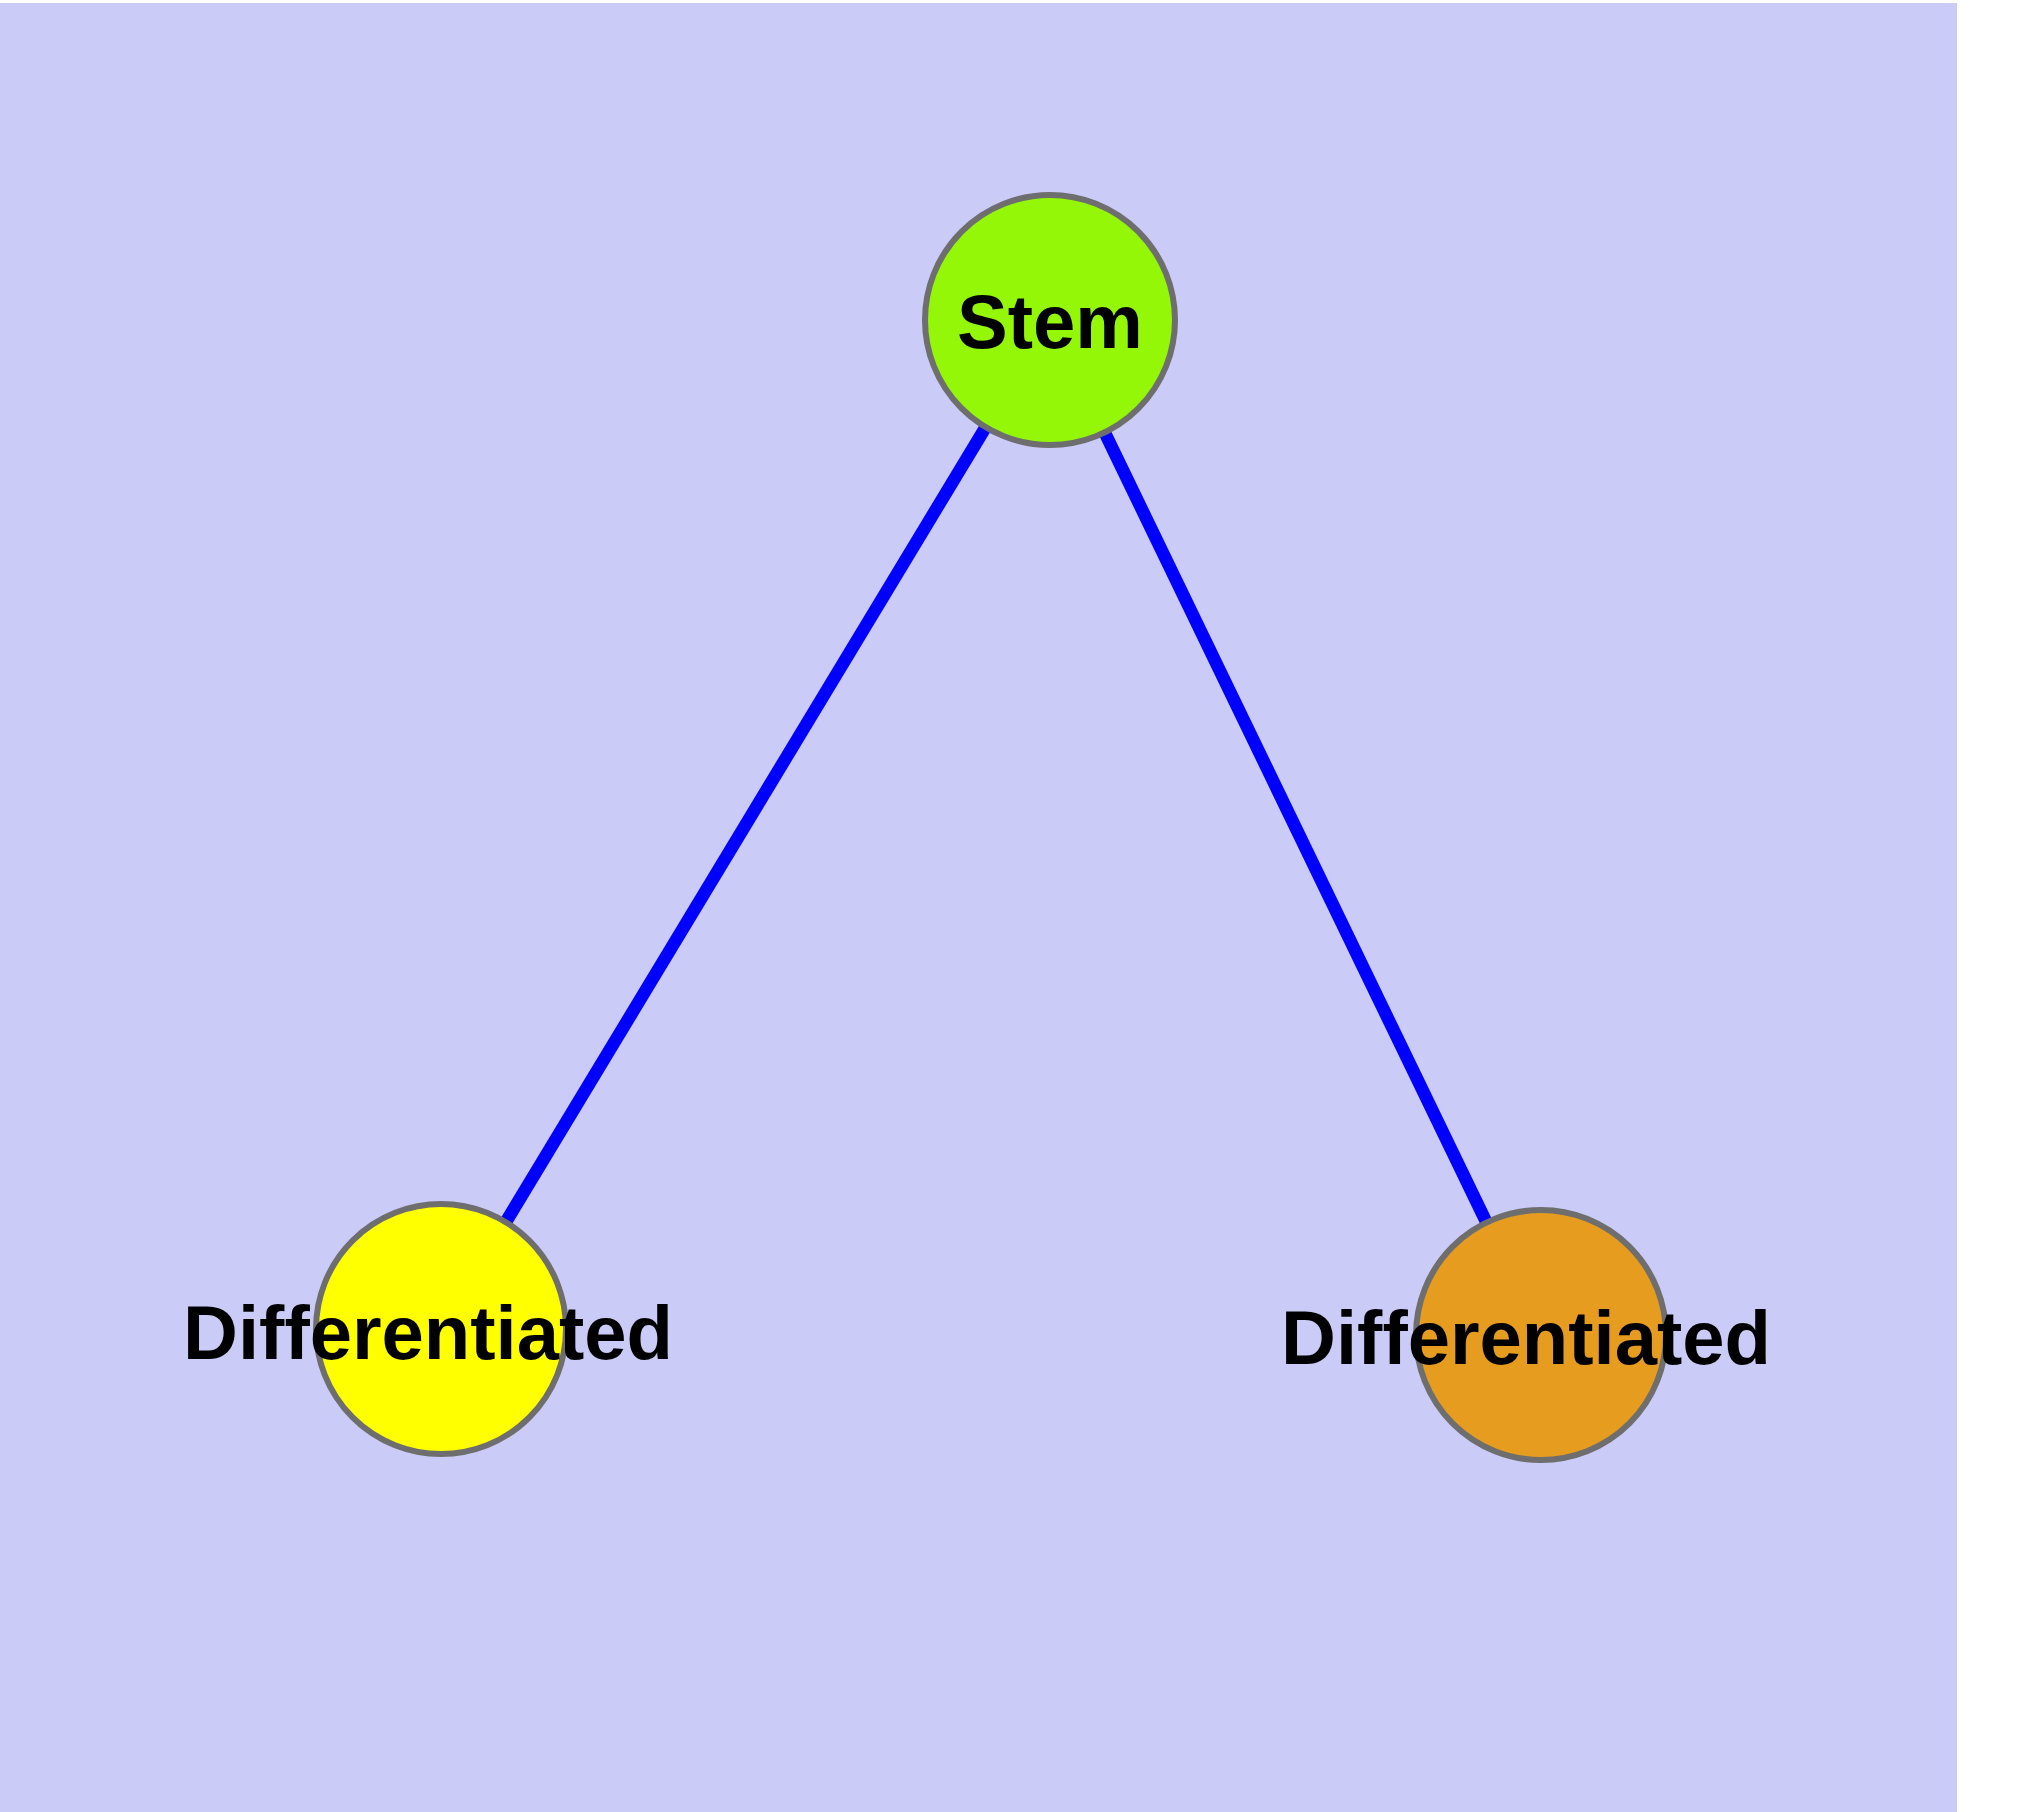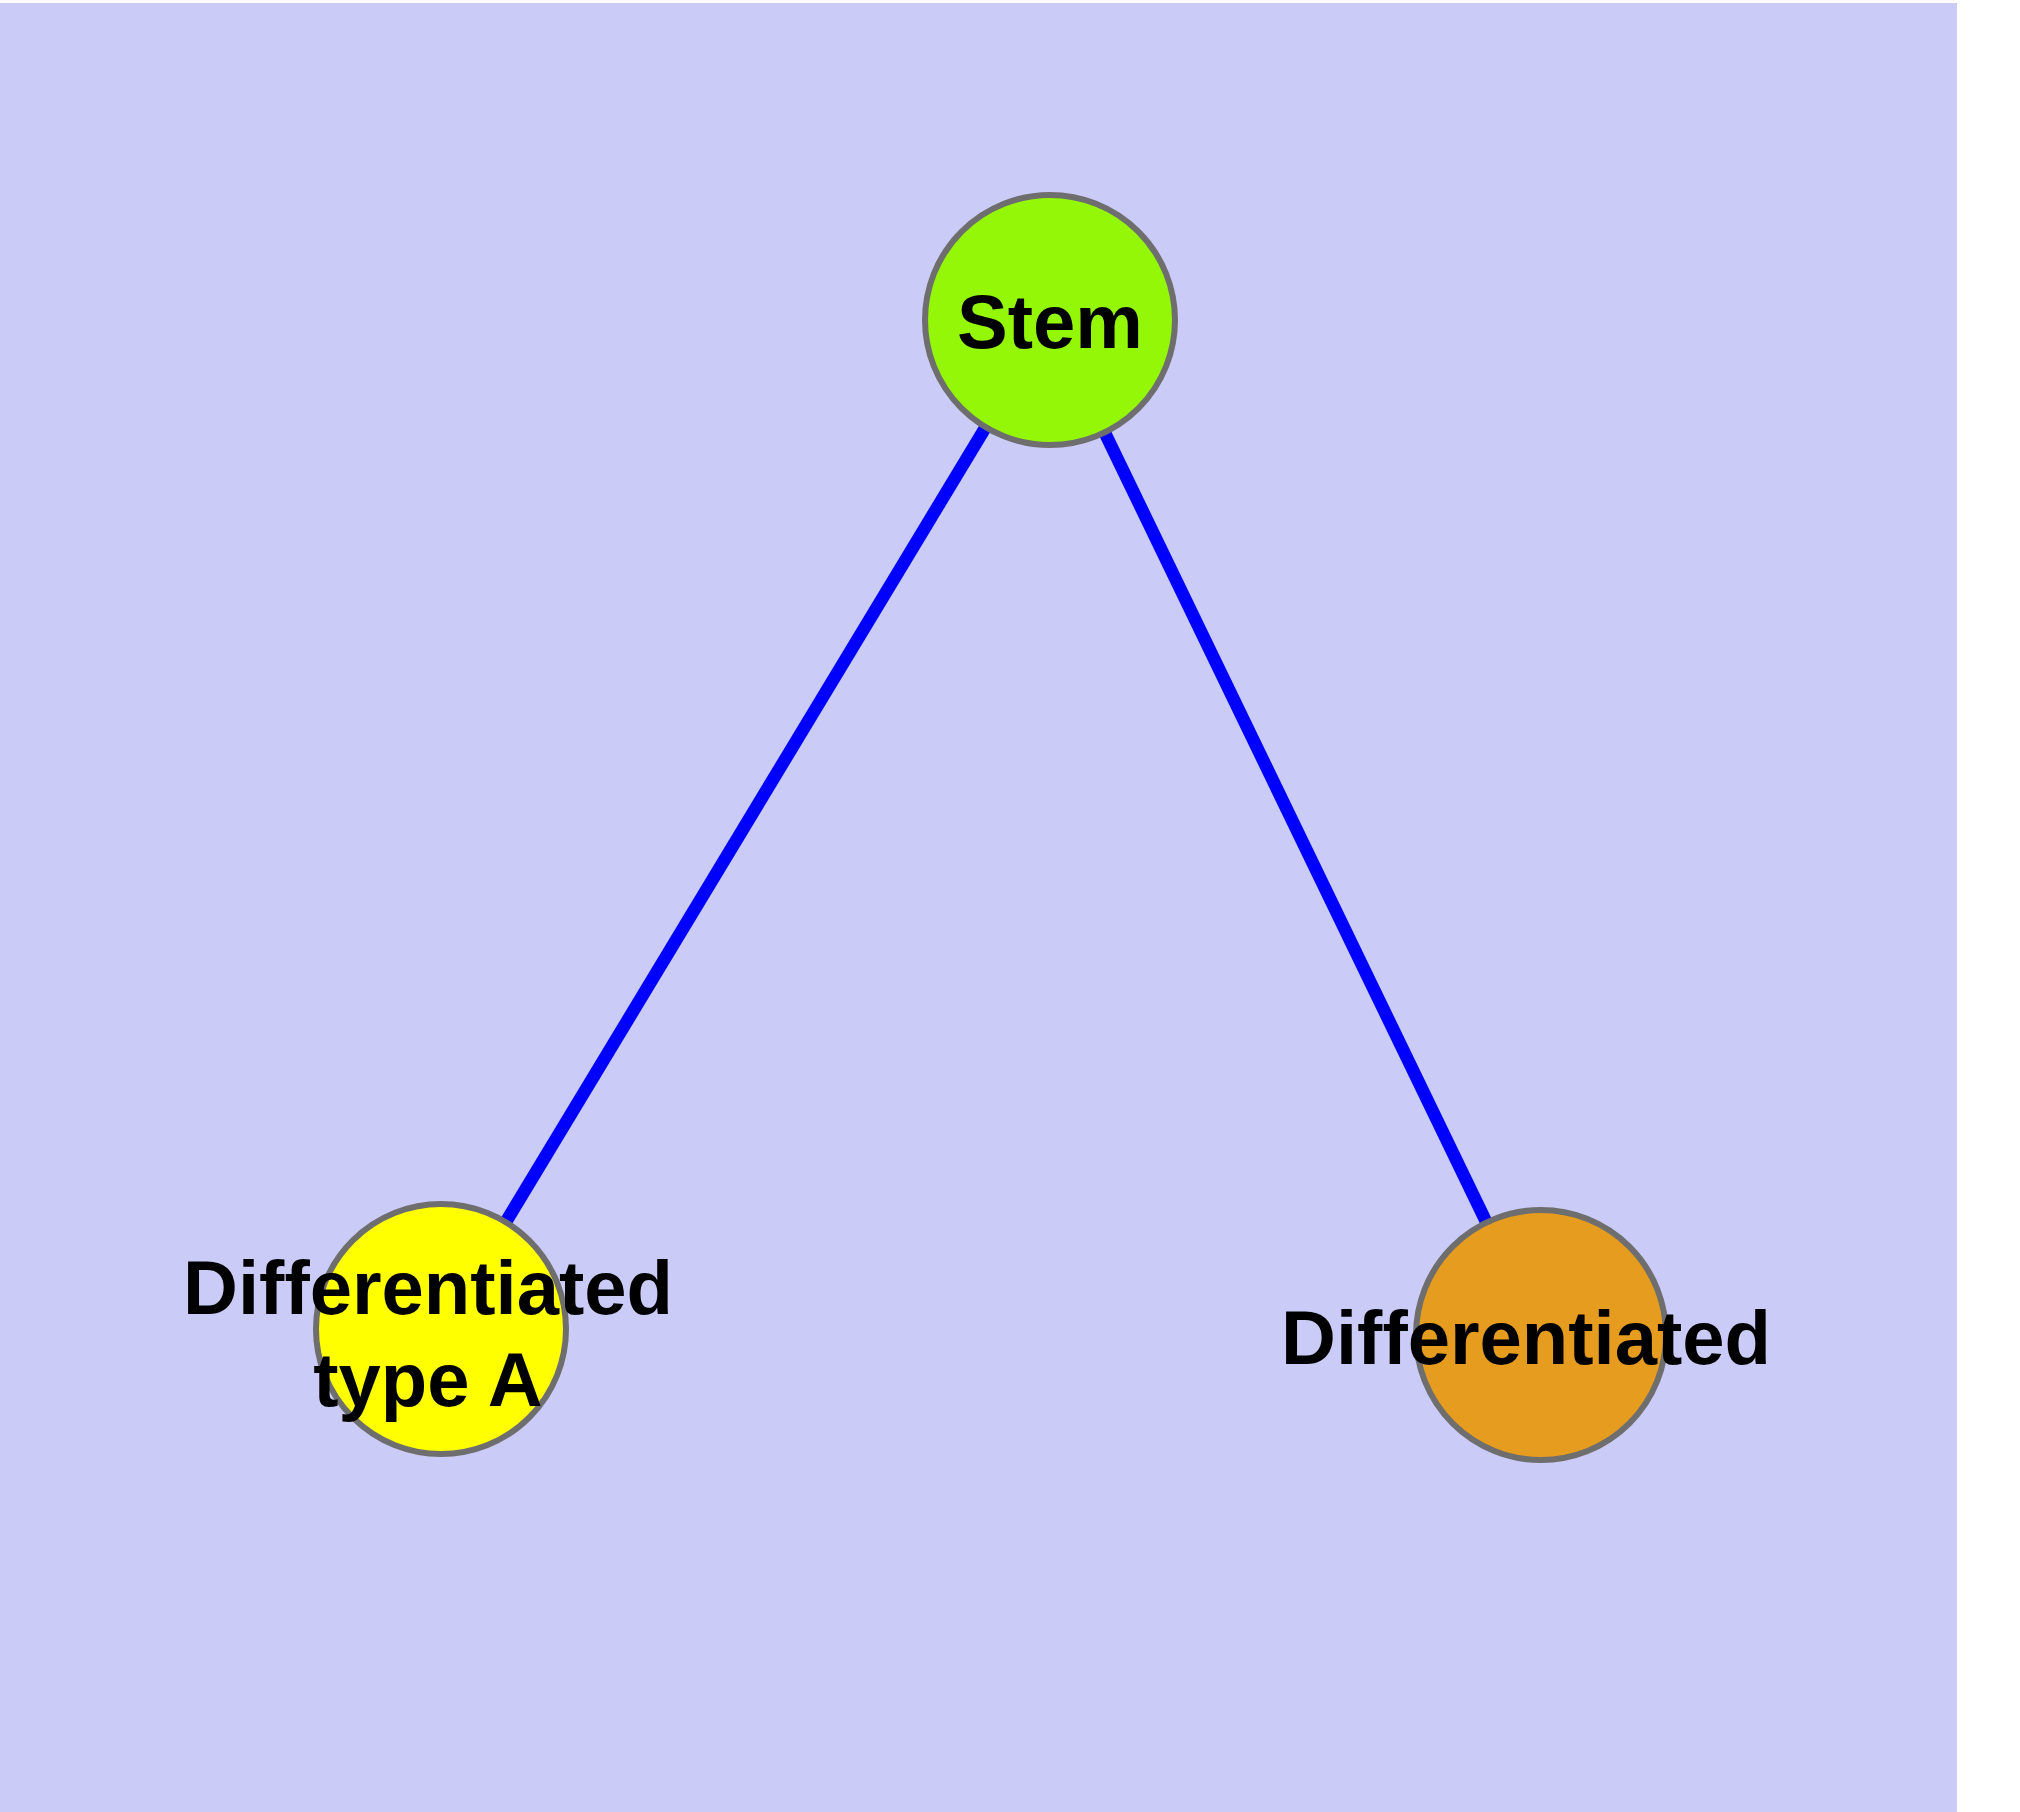--- a/index.html
+++ b/index.html
@@ -68,21 +68,20 @@
     <div class="node" id="node-0" style="left: 922px; top: 189px; width: 256px; height: 256px; background: rgb(147, 247, 7); border-color: rgb(110, 110, 110); border-width: 6px;"></div>
     <div class="node" id="node-1" style="left: 313px; top: 1198px; width: 256px; height: 256px; background: rgb(255, 255, 0); border-color: rgb(110, 110, 110); border-width: 6px;"></div>
     <div class="node" id="node-2" style="left: 1413px; top: 1204px; width: 256px; height: 256px; background: rgb(230, 156, 30); border-color: rgb(110, 110, 110); border-width: 6px;"></div>
 
     <div class="node-label" id="label-0" style="left: 1050px; top: 319px; font-size: 76px; color: rgb(0, 0, 0);">
       <span>Stem</span>
     </div>
 
     <div class="node-label" id="label-1" style="left: 428px; top: 1330px; font-size: 76px; color: rgb(0, 0, 0);">
       <span>Differentiated</span><br>
-      <span>type A</span>
     </div>
 
     <div class="node-label" id="label-2" style="left: 1526px; top: 1335px; font-size: 76px; color: rgb(0, 0, 0);">
       <span>Differentiated</span><br>
     </div>
 
   </div>
 </div>
 
 

